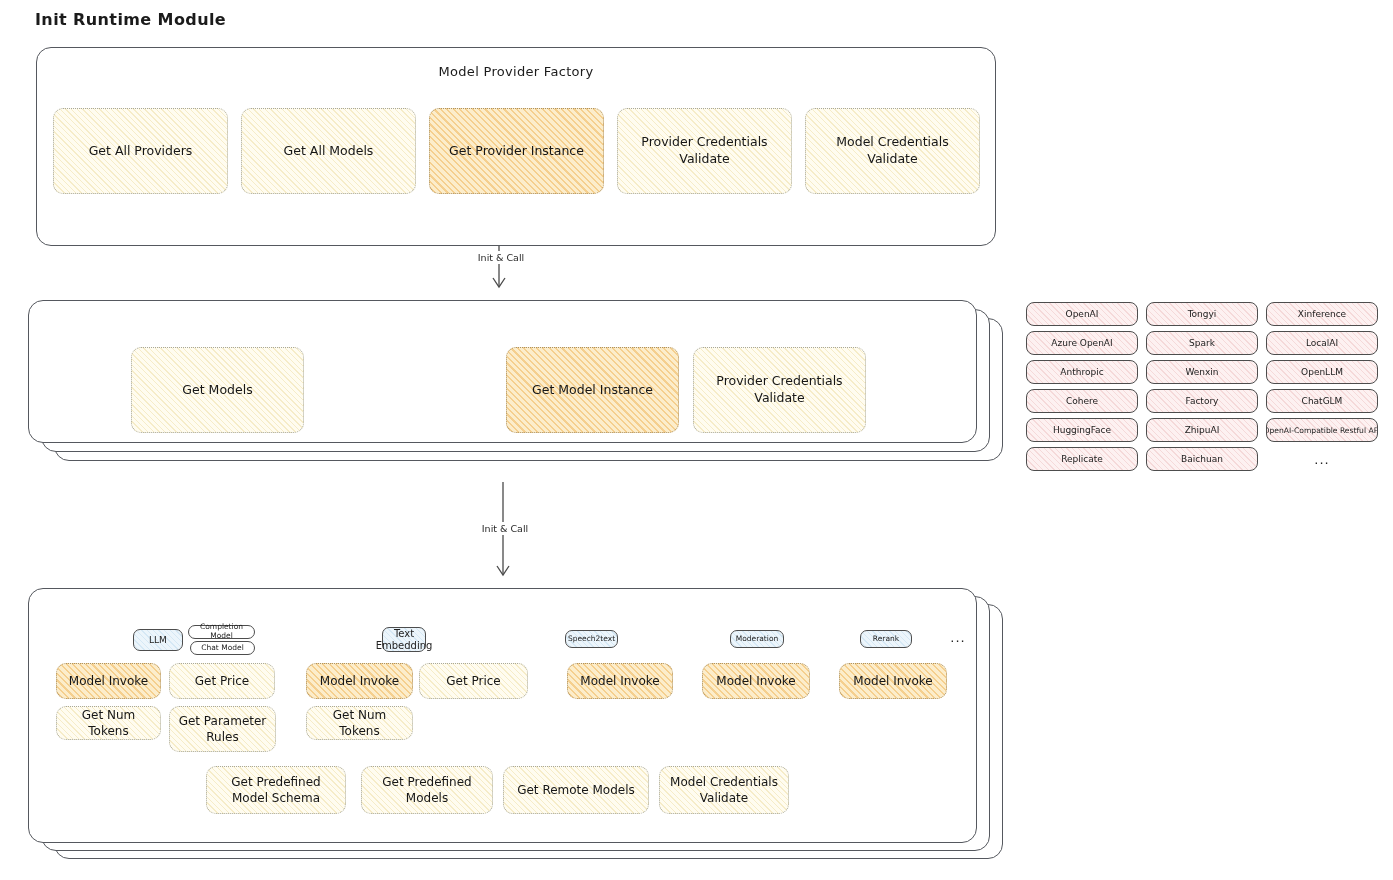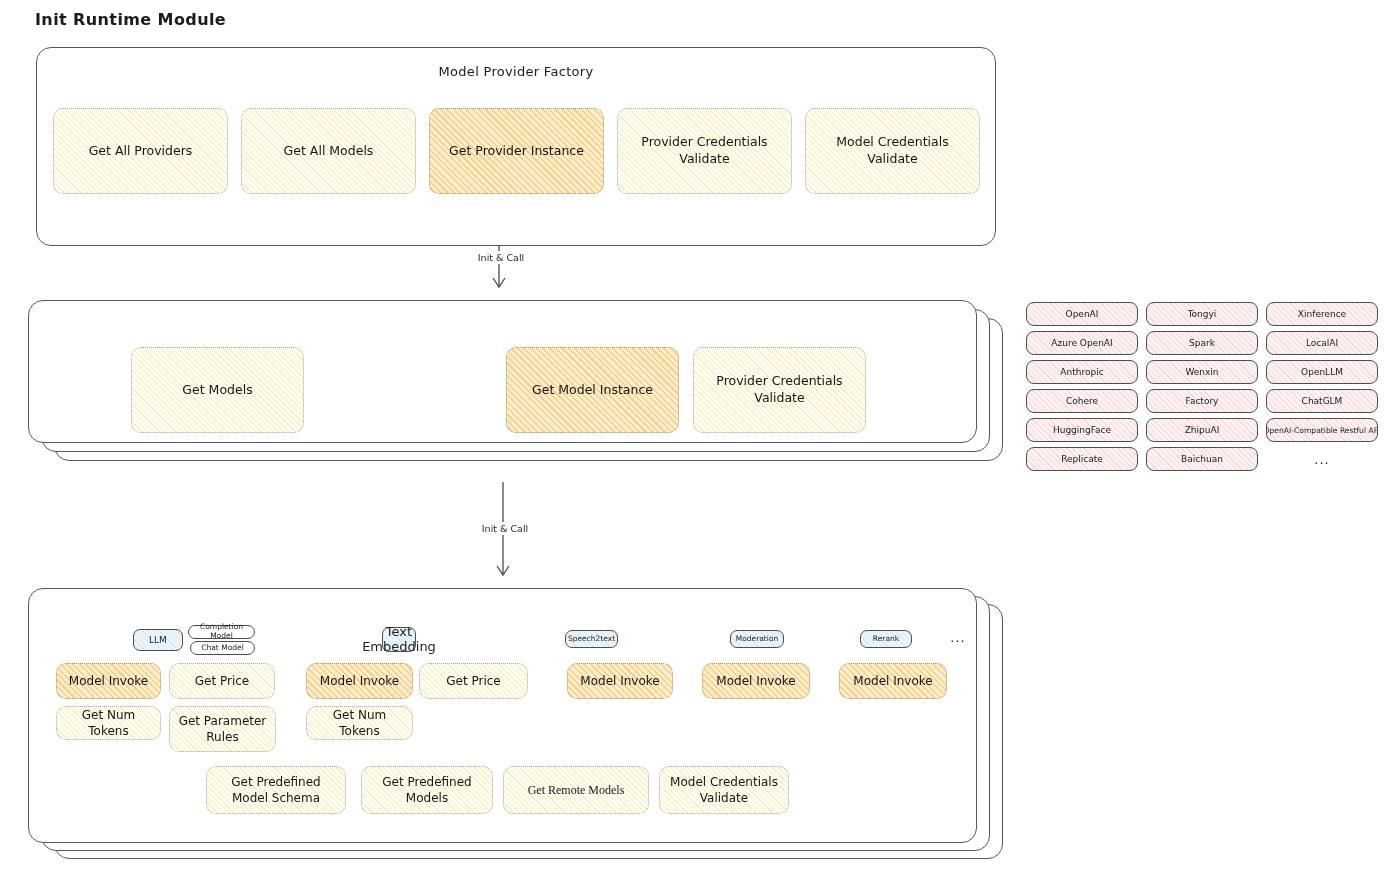--- a/index.html
+++ b/index.html
@@ -118,37 +118,37 @@
   </svg>
   <div class="arrow-label" style="left:475px;top:522px;width:56px;">Init &amp; Call</div>
 
   <div class="bigbox layer" style="left:54px;top:604px;width:949px;height:255px;"></div>
   <div class="bigbox layer" style="left:41px;top:596px;width:949px;height:255px;z-index:1;"></div>
   <div class="bigbox mainbox" style="left:28px;top:588px;width:949px;height:255px;">
 
     <div class="tag blue" style="left:104px;top:40px;width:50px;height:22px;font-size:9px;">LLM</div>
     <div class="tag white" style="left:159px;top:36px;width:67px;height:14px;">Completion Model</div>
     <div class="tag white" style="left:161px;top:52px;width:65px;height:14px;">Chat Model</div>
-    <div class="tag blue" style="left:353px;top:38px;width:34px;height:25px;font-size:13px;">Text Embedding</div>
+    <div class="tag blue" style="left:353px;top:38px;width:44px;height:25px;font-size:10px;">Text Embedding</div>
     <div class="tag blue" style="left:536px;top:41px;width:53px;height:18px;">Speech2text</div>
     <div class="tag blue" style="left:701px;top:41px;width:54px;height:18px;">Moderation</div>
     <div class="tag blue" style="left:831px;top:41px;width:52px;height:18px;">Rerank</div>
     <div class="tag plain" style="left:918px;top:38px;width:22px;height:22px;">...</div>
 
     <div class="btn hl sub" style="left:27px;top:74px;width:105px;height:36px;">Model Invoke</div>
     <div class="btn yellow sub" style="left:140px;top:74px;width:106px;height:36px;">Get Price</div>
     <div class="btn hl sub" style="left:277px;top:74px;width:107px;height:36px;">Model Invoke</div>
     <div class="btn yellow sub" style="left:390px;top:74px;width:109px;height:36px;">Get Price</div>
     <div class="btn hl sub" style="left:538px;top:74px;width:106px;height:36px;">Model Invoke</div>
     <div class="btn hl sub" style="left:673px;top:74px;width:108px;height:36px;">Model Invoke</div>
     <div class="btn hl sub" style="left:810px;top:74px;width:108px;height:36px;">Model Invoke</div>
 
     <div class="btn yellow sub" style="left:27px;top:117px;width:105px;height:34px;">Get Num Tokens</div>
     <div class="btn yellow sub" style="left:140px;top:117px;width:107px;height:46px;">Get Parameter Rules</div>
     <div class="btn yellow sub" style="left:277px;top:117px;width:107px;height:34px;">Get Num Tokens</div>
 
     <div class="btn yellow sub" style="left:177px;top:177px;width:140px;height:48px;">Get Predefined Model Schema</div>
     <div class="btn yellow sub" style="left:332px;top:177px;width:132px;height:48px;">Get Predefined Models</div>
-    <div class="btn yellow sub" style="left:474px;top:177px;width:146px;height:48px;font-family:Liberation Serif, serif;">Get Remote Models</div>
+    <div class="btn yellow sub" style="left:474px;top:177px;width:146px;height:48px;">Get Remote Models</div>
     <div class="btn yellow sub" style="left:630px;top:177px;width:130px;height:48px;">Model Credentials Validate</div>
   </div>
 
 </div>
 
 </body></html>

